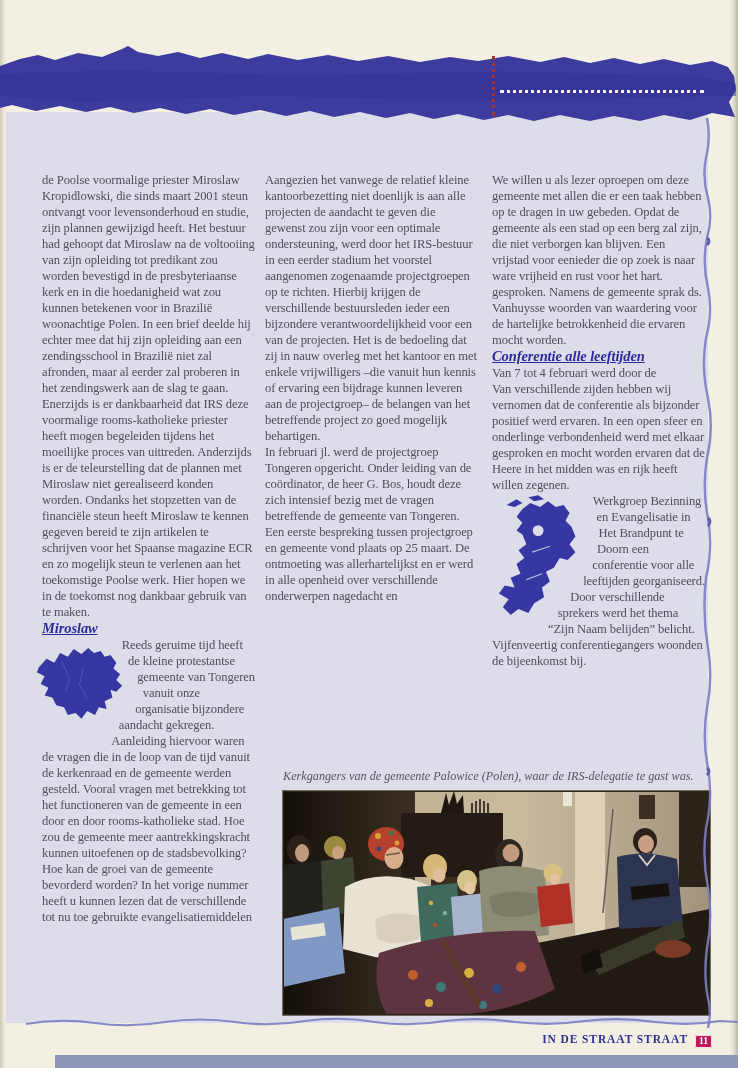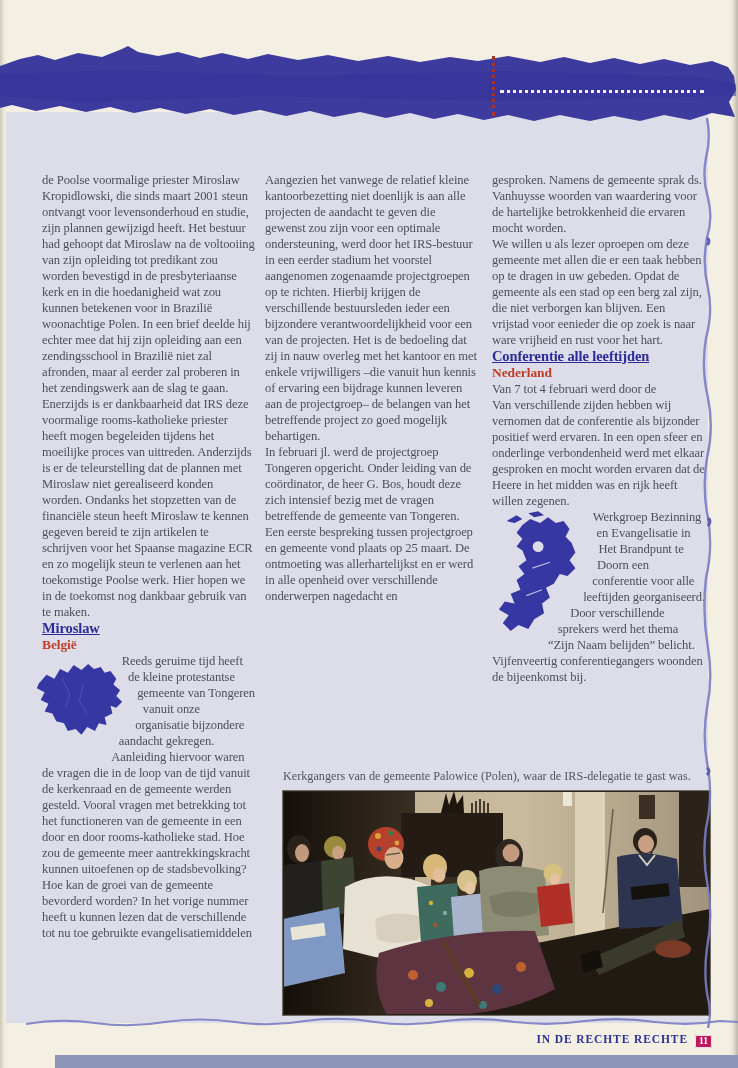--- a/index.html
+++ b/index.html
@@ -18,31 +18,31 @@
   .dots-red{position:absolute;left:492px;top:56px;height:60px;width:0;
             border-left:3px dotted #a83326;}
   .dots-white{position:absolute;left:500px;top:90px;width:204px;height:0;
               border-top:3px dotted #f2efe4;}
   
   .col{position:absolute;top:172px;width:213px;font-size:12.6px;line-height:16px;
        color:#4f4f5a;letter-spacing:-0.1px;}
   .col p{margin:0;padding:0;}
   #col1{left:42px;} #col2{left:265px;} #col3{left:492px;}
   .sec-title{display:block;color:#2b2b97;font-weight:bold;font-size:14.5px;line-height:17px;
-             text-decoration:underline;}
+             text-decoration:underline;font-style:italic;}
   .sec-region{display:block;color:#c23b27;font-weight:bold;font-size:13.5px;line-height:16px;}
   .sec-head{margin-top:13px;margin-bottom:2px;}
   .float-be{float:left;width:100px;height:100px;margin-right:5px;
             shape-outside:polygon(0 0,68% 0,74% 10%,79% 25%,86% 42%,96% 55%,88% 65%,74% 78%,69% 90%,64% 100%,0 100%);}
   .float-be svg{margin-left:-9px;margin-top:2px;}
   .float-nl{float:left;width:106px;height:136px;margin-right:5px;
             shape-outside:polygon(0 0,76% 0,91% 12%,96% 30%,93% 42%,86% 55%,73% 68%,61% 80%,52% 92%,46% 100%,0 100%);}
   .float-nl svg{margin-left:1px;margin-top:2px;}
   
-  .caption{position:absolute;left:283px;top:769px;width:432px;
+  .caption{position:absolute;left:283px;top:769px;width:432px;font-style:italic;
            font-size:12.2px;color:#55555f;}
   .photo{position:absolute;left:283px;top:791px;width:427px;height:224px;
          box-shadow:0 0 0 1px #6f6a60;}
   
   .wavy-right{position:absolute;left:693px;top:118px;width:30px;height:910px;}
   .wavy-bottom{position:absolute;left:0;top:1010px;width:738px;height:24px;}
   
   .footer{position:absolute;left:380px;top:1033px;width:332px;text-align:right;
           color:#2d3093;font-weight:bold;font-size:11.5px;letter-spacing:0.9px;}
   .page-badge{display:inline-block;vertical-align:-1px;margin-left:7px;width:17px;height:13px;
@@ -64,43 +64,41 @@
     <path fill="#3d3b9d" d="M0,22 L20,15 L38,11 L55,16 L78,9 L102,13 L122,5 L128,2 L138,8 L158,12 L178,8 L200,14 L222,9 L248,15 L268,10 L298,16 L328,11 L358,17 L388,12 L420,18 L450,13 L478,17 L508,12 L540,18 L564,13 L590,19 L614,14 L640,20 L664,15 L690,21 L712,17 L728,23 L734,32 L736,46 L729,58 L735,73 L712,69 L690,76 L664,71 L640,77 L614,72 L590,77 L560,71 L534,77 L508,71 L484,76 L458,70 L434,75 L410,69 L386,74 L360,68 L334,73 L310,67 L286,72 L260,66 L234,71 L210,65 L186,70 L160,64 L134,69 L110,63 L86,68 L60,62 L36,67 L12,61 L0,64 Z"></path>
     <path fill="#34329a" opacity="0.5" d="M0,30 L120,26 L300,32 L500,27 L700,33 L736,40 L736,52 L500,57 L260,52 L80,58 L0,52 Z"></path>
   </svg>
   <div class="dots-red"></div>
   <div class="dots-white"></div>
 
   <div class="col" id="col1">
     <p><span>de Poolse voormalige priester Miroslaw Kropidlowski, die sinds maart 2001 steun ontvangt voor levensonderhoud en studie, zijn plannen gewijzigd heeft. Het bestuur had gehoopt dat Miroslaw na de voltooiing van zijn opleiding tot predikant zou worden bevestigd in de presbyteriaanse kerk en in die hoedanigheid wat zou kunnen betekenen voor in Brazilië woonachtige Polen. In een brief deelde hij echter mee dat hij zijn opleiding aan een zendingsschool in Brazilië niet zal afronden, maar al eerder zal proberen in het zendingswerk aan de slag te gaan. Enerzijds is er dankbaarheid dat IRS deze voormalige rooms-katholieke priester heeft mogen begeleiden tijdens het moeilijke proces van uittreden. Anderzijds is er de teleurstelling dat de plannen met Miroslaw niet gerealiseerd konden worden. Ondanks het stopzetten van de financiële steun heeft Miroslaw te kennen gegeven bereid te zijn artikelen te schrijven voor het Spaanse magazine ECR en zo mogelijk steun te verlenen aan het toekomstige Poolse werk. Hier hopen we in de toekomst nog dankbaar gebruik van te maken.</span></p>
     <p class="sec-head">
       <span class="sec-title">Miroslaw</span>
-      <span class="sec-region">België</span>
     </p>
     <p>
       <span class="float-be">
         <svg width="92" height="86" viewBox="0 0 95 86">
           <path fill="#3737a4" d="M6,28 L14,19 L22,23 L28,13 L36,17 L42,9 L50,14 L57,8 L63,13 L70,11 L74,17 L80,15 L86,23 L83,29 L90,35 L86,41 L92,47 L86,53 L80,51 L82,59 L74,63 L76,71 L68,69 L64,77 L56,73 L50,81 L44,75 L36,77 L32,69 L24,67 L20,59 L12,57 L16,49 L8,45 L12,37 L4,33 Z"></path>
           <path fill="none" stroke="#5d5dc0" stroke-width="1" opacity="0.7" d="M30,22 L38,40 L34,52 M52,28 L48,46 L56,60"></path>
         </svg>
       </span><span>Reeds geruime tijd heeft de kleine protestantse gemeente van Tongeren vanuit onze organisatie bijzondere aandacht gekregen. Aanleiding hiervoor waren de vragen die in de loop van de tijd vanuit de kerkenraad en de gemeente werden gesteld. Vooral vragen met betrekking tot het functioneren van de gemeente in een door en door rooms-katholieke stad. Hoe zou de gemeente meer aantrekkingskracht kunnen uitoefenen op de stadsbevolking? Hoe kan de groei van de gemeente bevorderd worden? In het vorige nummer heeft u kunnen lezen dat de verschillende tot nu toe gebruikte evangelisatiemiddelen</span>
     </p>
   </div>
 
   <div class="col" id="col2">
     <p><span>Aangezien het vanwege de relatief kleine kantoorbezetting niet doenlijk is aan alle projecten de aandacht te geven die gewenst zou zijn voor een optimale ondersteuning, werd door het IRS-bestuur in een eerder stadium het voorstel aangenomen zogenaamde projectgroepen op te richten. Hierbij krijgen de verschillende bestuursleden ieder een bijzondere verantwoordelijkheid voor een van de projecten. Het is de bedoeling dat zij in nauw overleg met het kantoor en met enkele vrijwilligers –die vanuit hun kennis of ervaring een bijdrage kunnen leveren aan de projectgroep– de belangen van het betreffende project zo goed mogelijk behartigen.</span></p>
     <p><span>In februari jl. werd de projectgroep Tongeren opgericht. Onder leiding van de coördinator, de heer G. Bos, houdt deze zich intensief bezig met de vragen betreffende de gemeente van Tongeren. Een eerste bespreking tussen projectgroep en gemeente vond plaats op 25 maart. De ontmoeting was allerhartelijkst en er werd in alle openheid over verschillende onderwerpen nagedacht en</span></p>
   </div>
 
   <div class="col" id="col3">
+    <p><span>We willen u als lezer oproepen om deze gemeente met allen die er een taak hebben op te dragen in uw gebeden. Opdat de gemeente als een stad op een berg zal zijn, die niet verborgen kan blijven. Een vrijstad voor eenieder die op zoek is naar ware vrijheid en rust voor het hart.</span></p>
     <p><span>gesproken. Namens de gemeente sprak ds. Vanhuysse woorden van waardering voor de hartelijke betrokkenheid die ervaren mocht worden.</span></p>
-    <p><span>We willen u als lezer oproepen om deze gemeente met allen die er een taak hebben op te dragen in uw gebeden. Opdat de gemeente als een stad op een berg zal zijn, die niet verborgen kan blijven. Een vrijstad voor eenieder die op zoek is naar ware vrijheid en rust voor het hart.</span></p>
     <p class="sec-head">
       <span class="sec-title">Conferentie alle leeftijden</span>
-      <span class="sec-region">Nederland</span>
     </p>
     <p><span>Van 7 tot 4 februari werd door de</span></p>
     <p><span>Van verschillende zijden hebben wij vernomen dat de conferentie als bijzonder positief werd ervaren. In een open sfeer en onderlinge verbondenheid werd met elkaar gesproken en mocht worden ervaren dat de Heere in het midden was en rijk heeft willen zegenen.</span></p>
     <p>
       <span class="float-nl">
         <svg width="104" height="132" viewBox="0 0 106 134">
           <path fill="#3737a4" d="M30,14 L38,8 L48,12 L56,6 L64,12 L72,10 L78,18 L74,26 L80,32 L84,42 L78,50 L84,58 L76,66 L68,64 L62,74 L54,78 L58,88 L50,94 L52,104 L42,110 L36,120 L26,116 L18,122 L10,114 L16,106 L6,100 L12,92 L22,94 L18,84 L28,80 L24,70 L32,64 L26,56 L34,50 L30,40 L24,36 L30,28 L24,22 Z"></path>
           <path fill="#3737a4" d="M14,10 L24,4 L30,8 L22,12 Z M36,2 L46,0 L52,4 L42,6 Z"></path>
           <circle cx="46" cy="36" r="5.5" fill="#dcdde9"></circle>
           <path fill="none" stroke="#dcdde9" stroke-width="1.2" opacity="0.8" d="M40,58 L58,52 M34,86 L50,80"></path>
@@ -209,16 +207,16 @@
   <svg class="wavy-right" viewBox="0 0 30 910">
     <path d="M14,0 Q18,20 13,40 Q9,60 15,80 Q20,100 14,120 Q9,145 15,170 Q20,195 13,220 Q8,250 15,280 Q21,310 14,340 Q9,370 15,400 Q20,430 13,460 Q9,495 15,530 Q20,560 14,590 Q9,620 15,650 Q20,680 13,710 Q9,740 15,770 Q20,800 14,830 Q10,860 16,885 Q18,898 15,910" fill="none" stroke="#7b7cc2" stroke-width="2.4" opacity="0.9"></path>
     <path d="M14,120 q4,3 0,7 M15,400 q4,3 0,8 M14,650 q4,3 0,7" fill="none" stroke="#5f60ae" stroke-width="3"></path>
   </svg>
   <svg class="wavy-bottom" viewBox="0 0 738 24">
     <path d="M26,14 Q60,8 95,13 Q130,18 165,12 Q200,7 235,12 Q270,17 305,11 Q340,6 375,12 Q410,17 445,11 Q480,7 515,12 Q550,16 585,11 Q620,7 655,12 Q690,16 720,11 L738,12" fill="none" stroke="#7b7cc2" stroke-width="2.2" opacity="0.9"></path>
   </svg>
   <div class="bottom-strip"></div>
 
   <div class="footer">
-    <span>IN DE RECHTE RECHTE</span><span class="page-badge">11</span>
+    <span>IN DE STRAAT STRAAT</span><span class="page-badge">11</span>
   </div>
 
 </div>
 
 </body></html>

